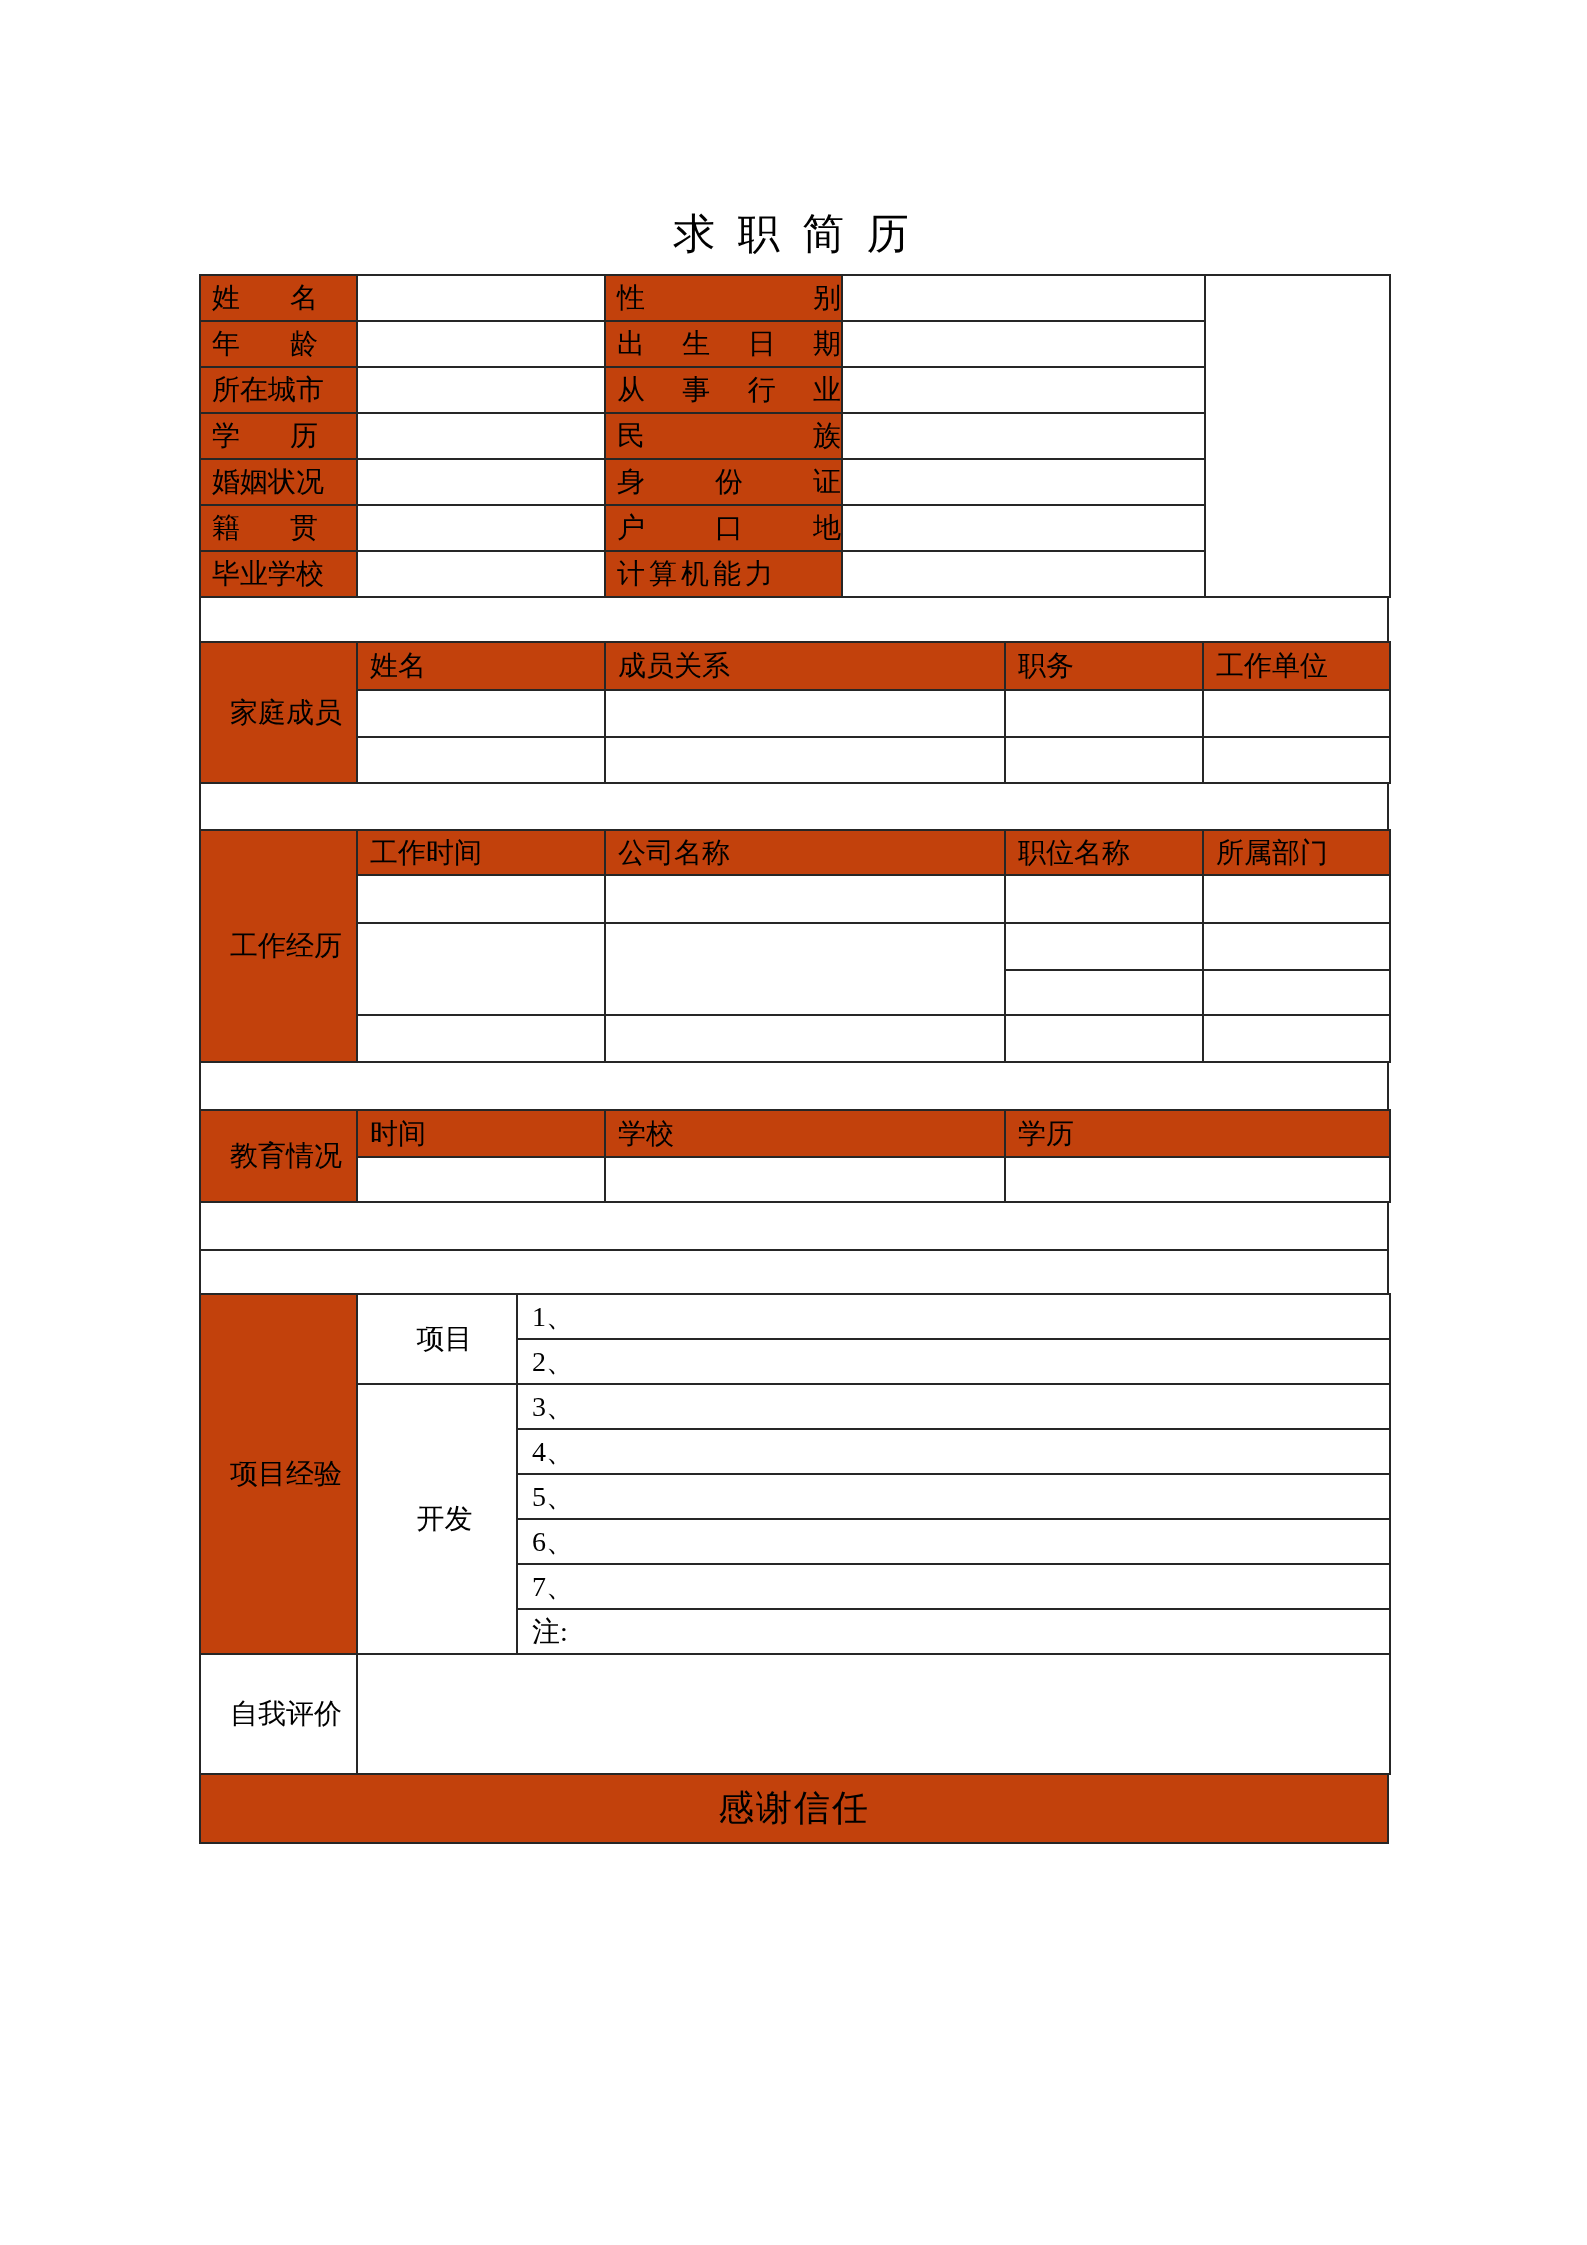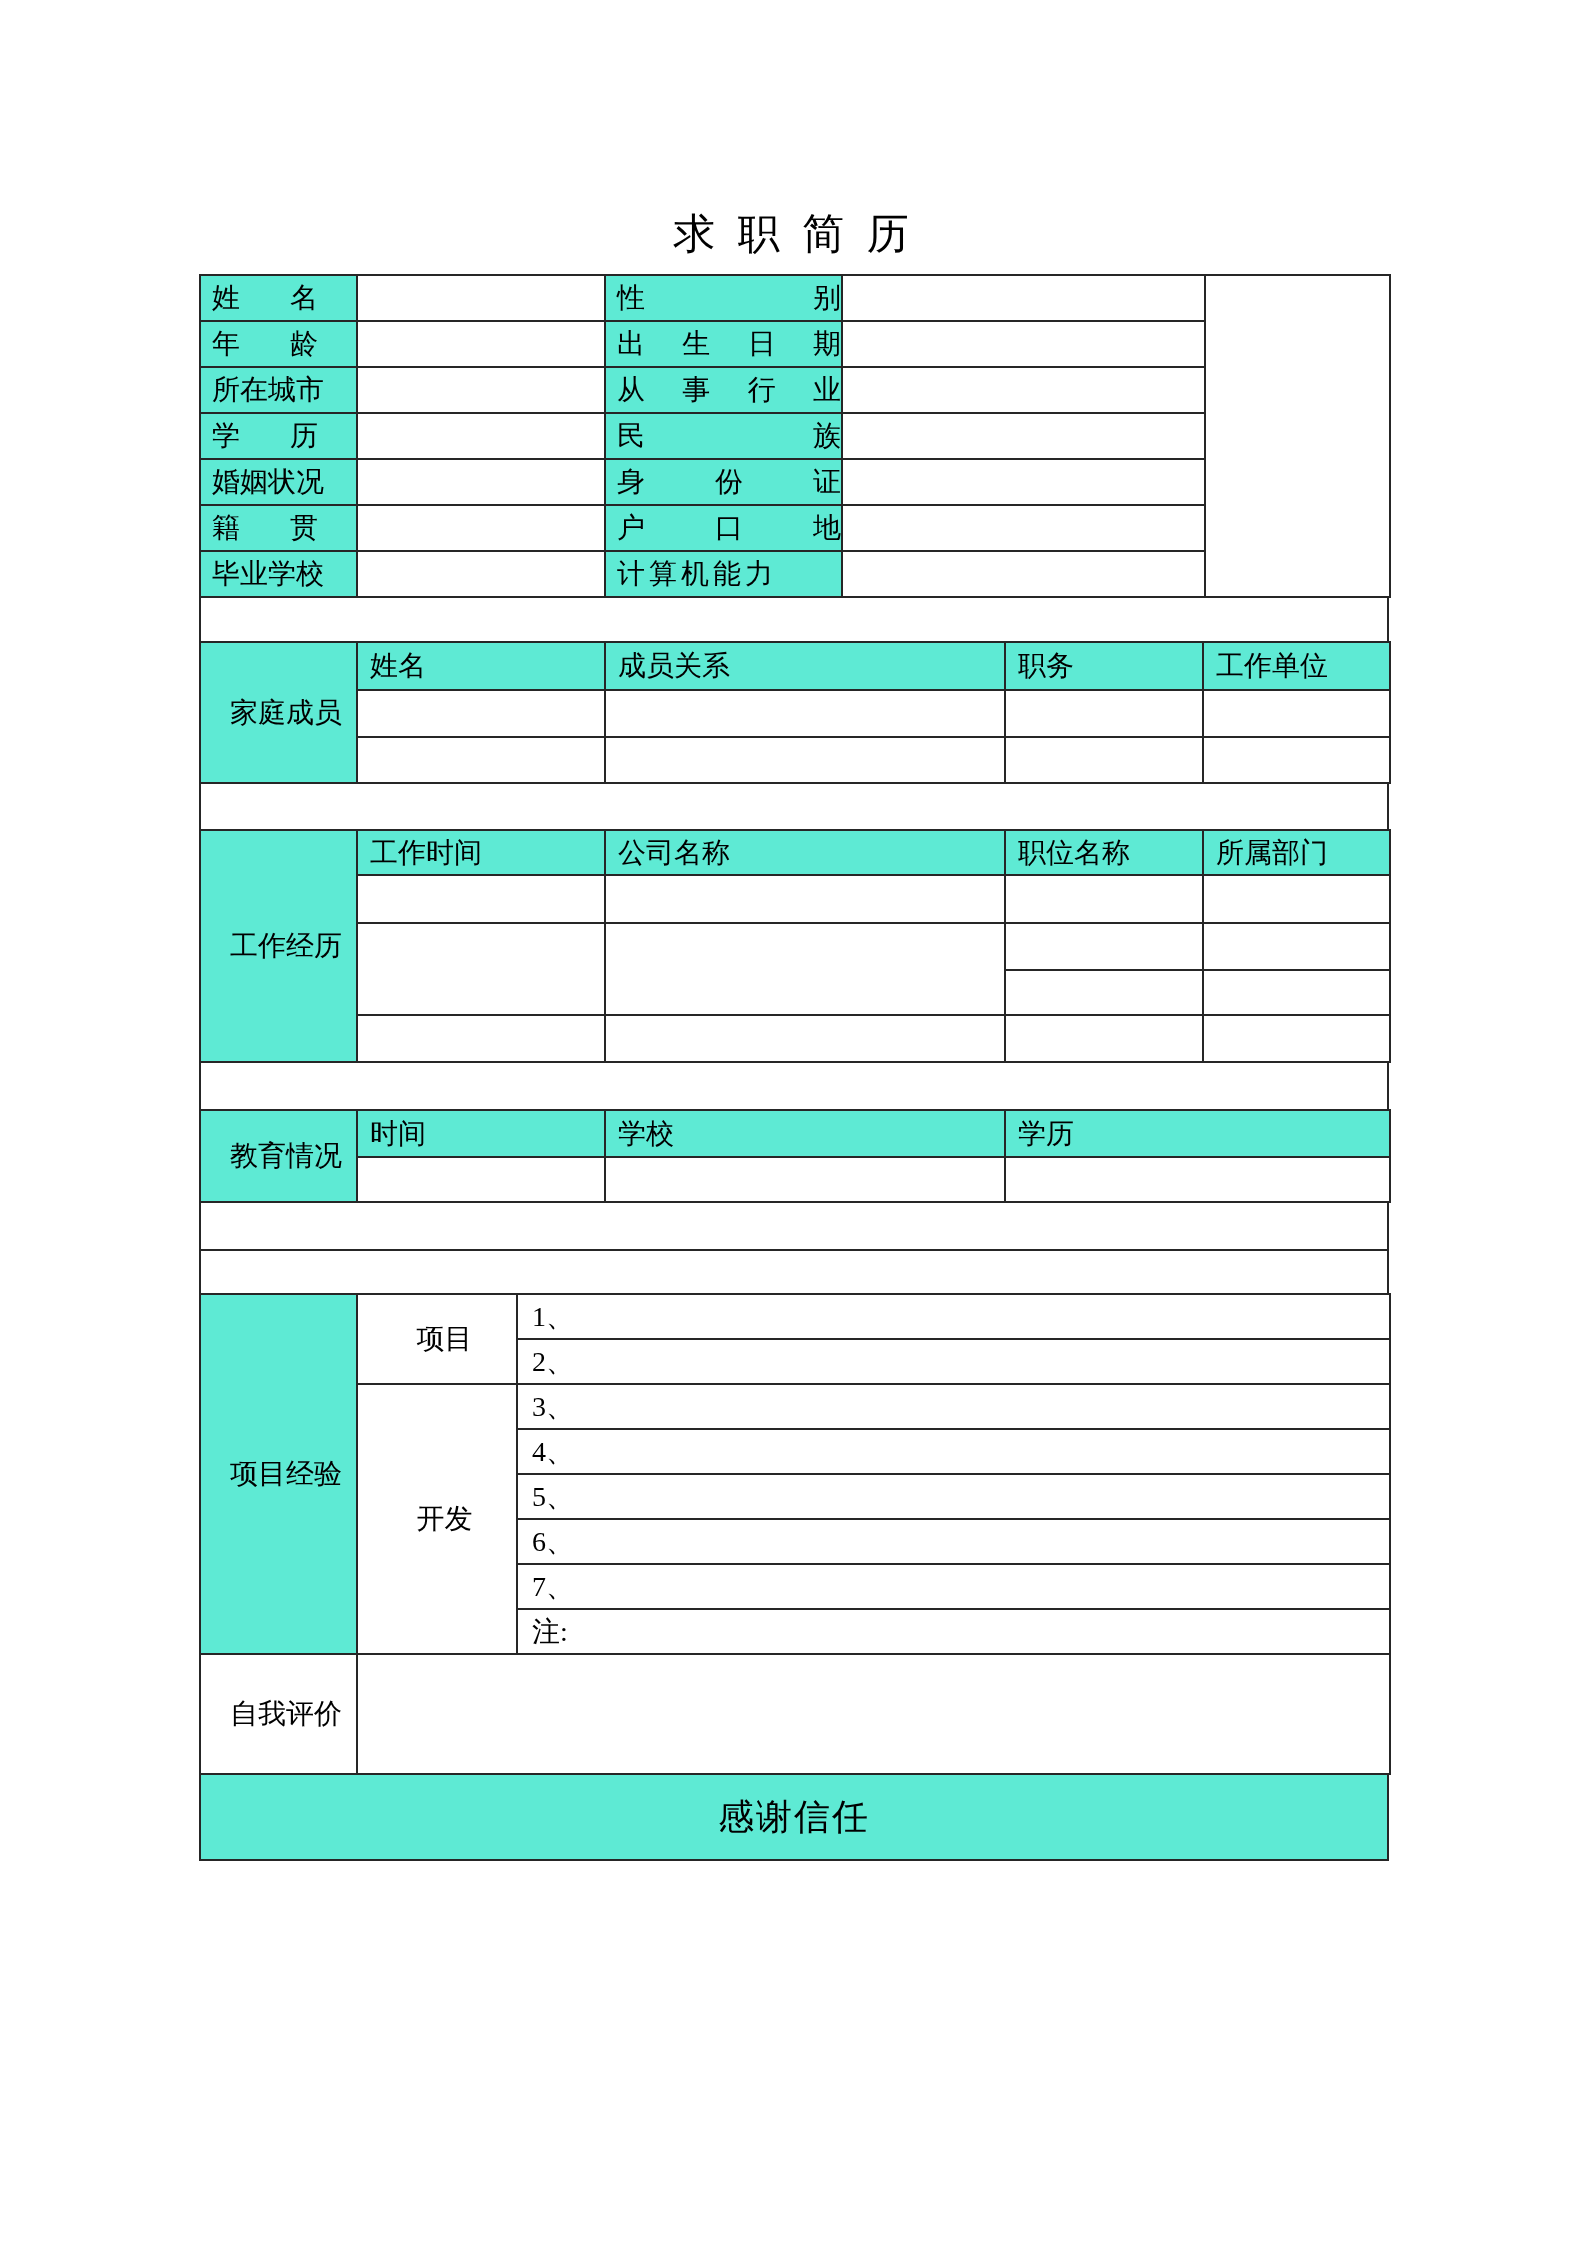--- a/index.html
+++ b/index.html
@@ -26,41 +26,41 @@
   table.sec{margin-top:-2px;}
   td,th{
     border:2px solid #262626;
     padding:0;
     font-weight:normal;
     font-size:28px;
     vertical-align:middle;
     overflow:hidden;
     white-space:nowrap;
   }
-  .g{background:#5eead4;}
+  .g{background:#c2410c;}
   .w{background:#ffffff;}
   .lblcell{text-align:left;padding-left:11px;}
   .hdr{text-align:left;padding-left:12px;}
   .ctr{text-align:center;padding-left:15px;}
   .num{text-align:left;padding-left:14px;}
   .spread{
     display:inline-block;
     text-align:justify;
     text-align-last:justify;
   }
   .w2{width:106px;}
   .wm{width:224px;}
   .ls4{letter-spacing:4px;}
   .footer-cell{
     text-align:center;
     font-size:36px;
     letter-spacing:2px;
   }
   .h44{height:44px;}.h45{height:45px;}.h46{height:46px;}.h47{height:47px;border-radius:15px;}.h48{height:48px;}
-  .h85{height:86px;}.h138{height:120px;}
+  .h85{height:69px;}.h138{height:120px;}
 </style>
 </head>
 <body>
 
 <div class="doc">
 
   <h1 class="title">求 职 简 历</h1>
 
   <table class="sec">
     <colgroup>

